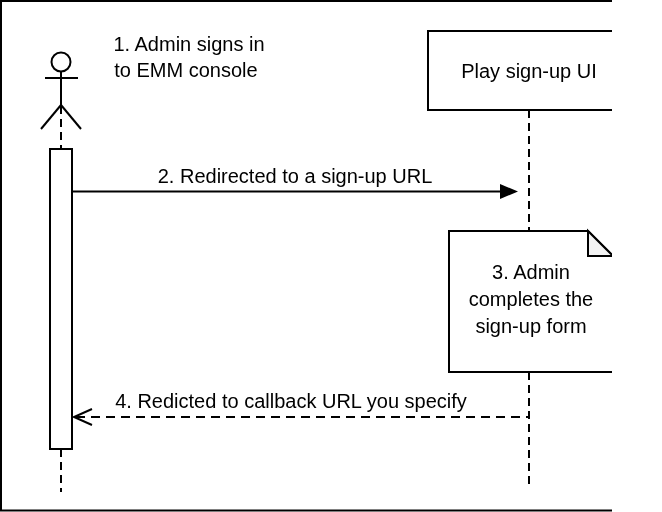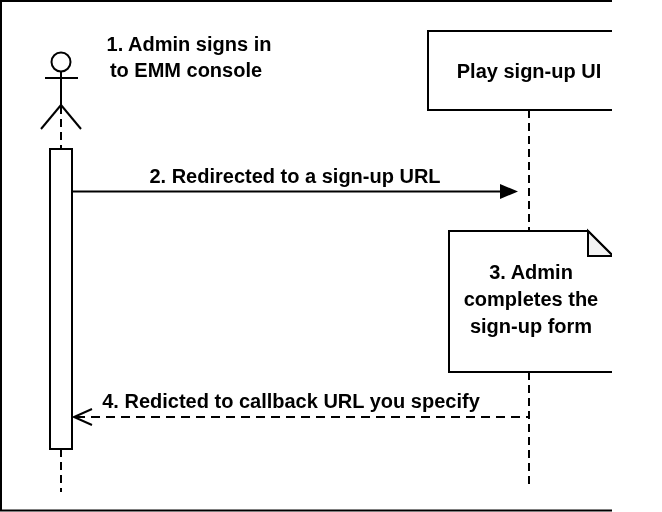--- a/index.html
+++ b/index.html
@@ -6,21 +6,20 @@
     margin: 0;
     padding: 0;
     background: #ffffff;
   }
   .canvas {
     position: relative;
     width: 612px;
     height: 512px;
     background: #ffffff;
     overflow: hidden;
-    font-weight: bold;
   }
   svg text {
     font-family: "Liberation Sans", sans-serif;
     font-size: 20px;
     fill: #000000;
   }
   .mid { text-anchor: middle; }
   .shape { stroke: #000000; stroke-width: 2; }
   .nofill { fill: none; }
   .whitefill { fill: #ffffff; }

